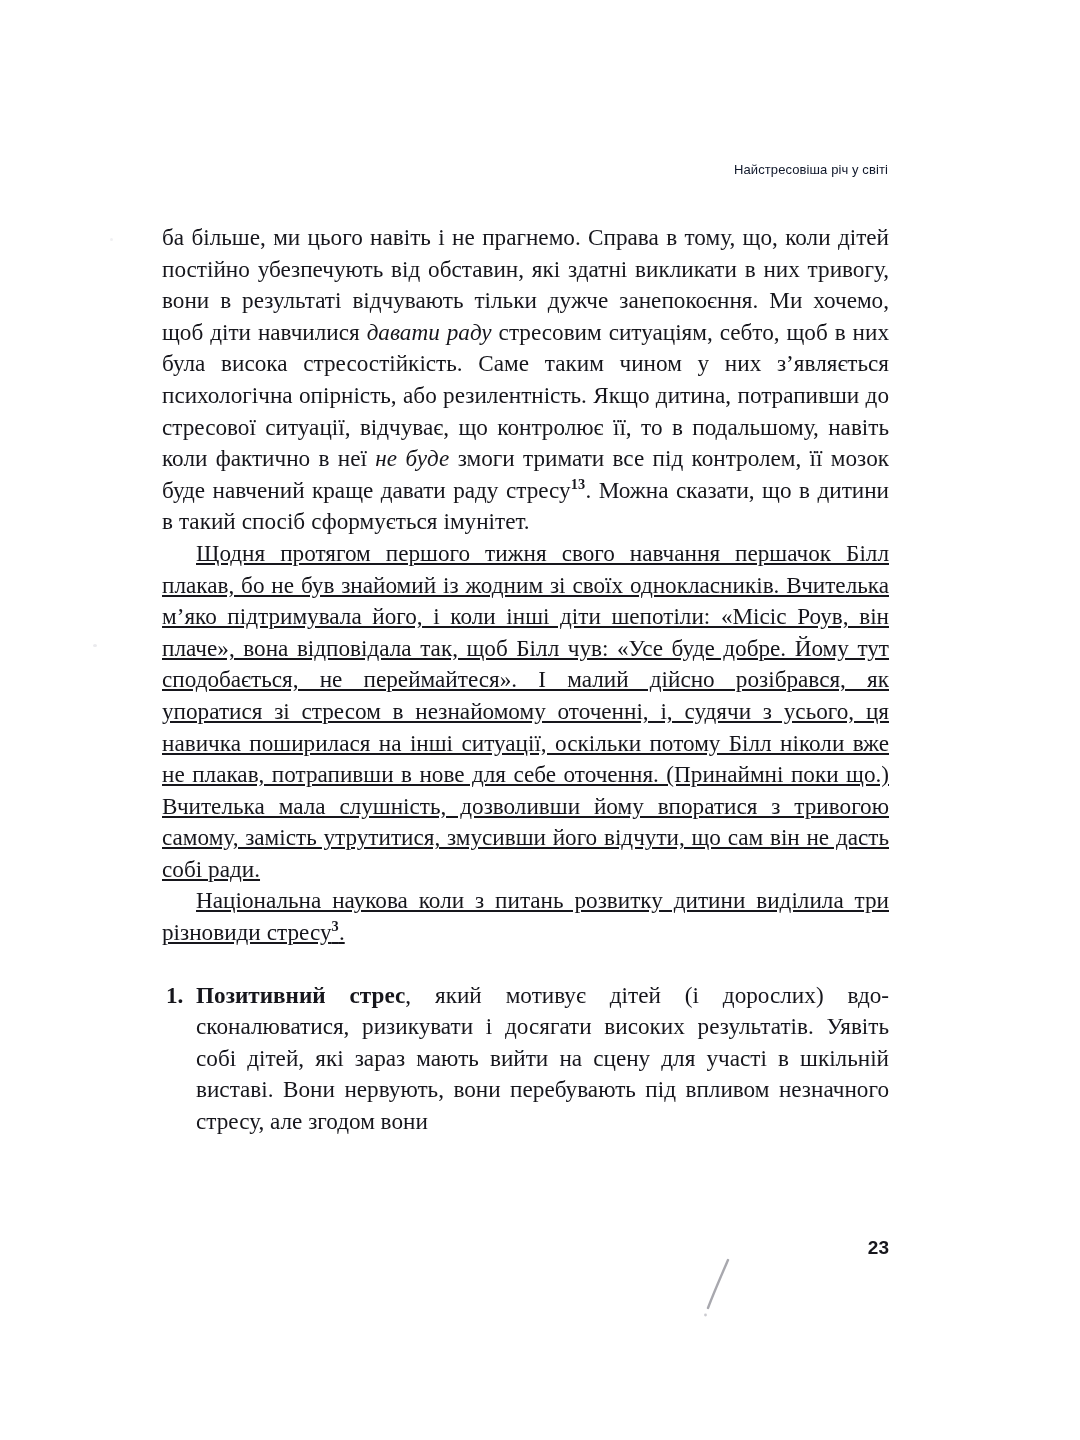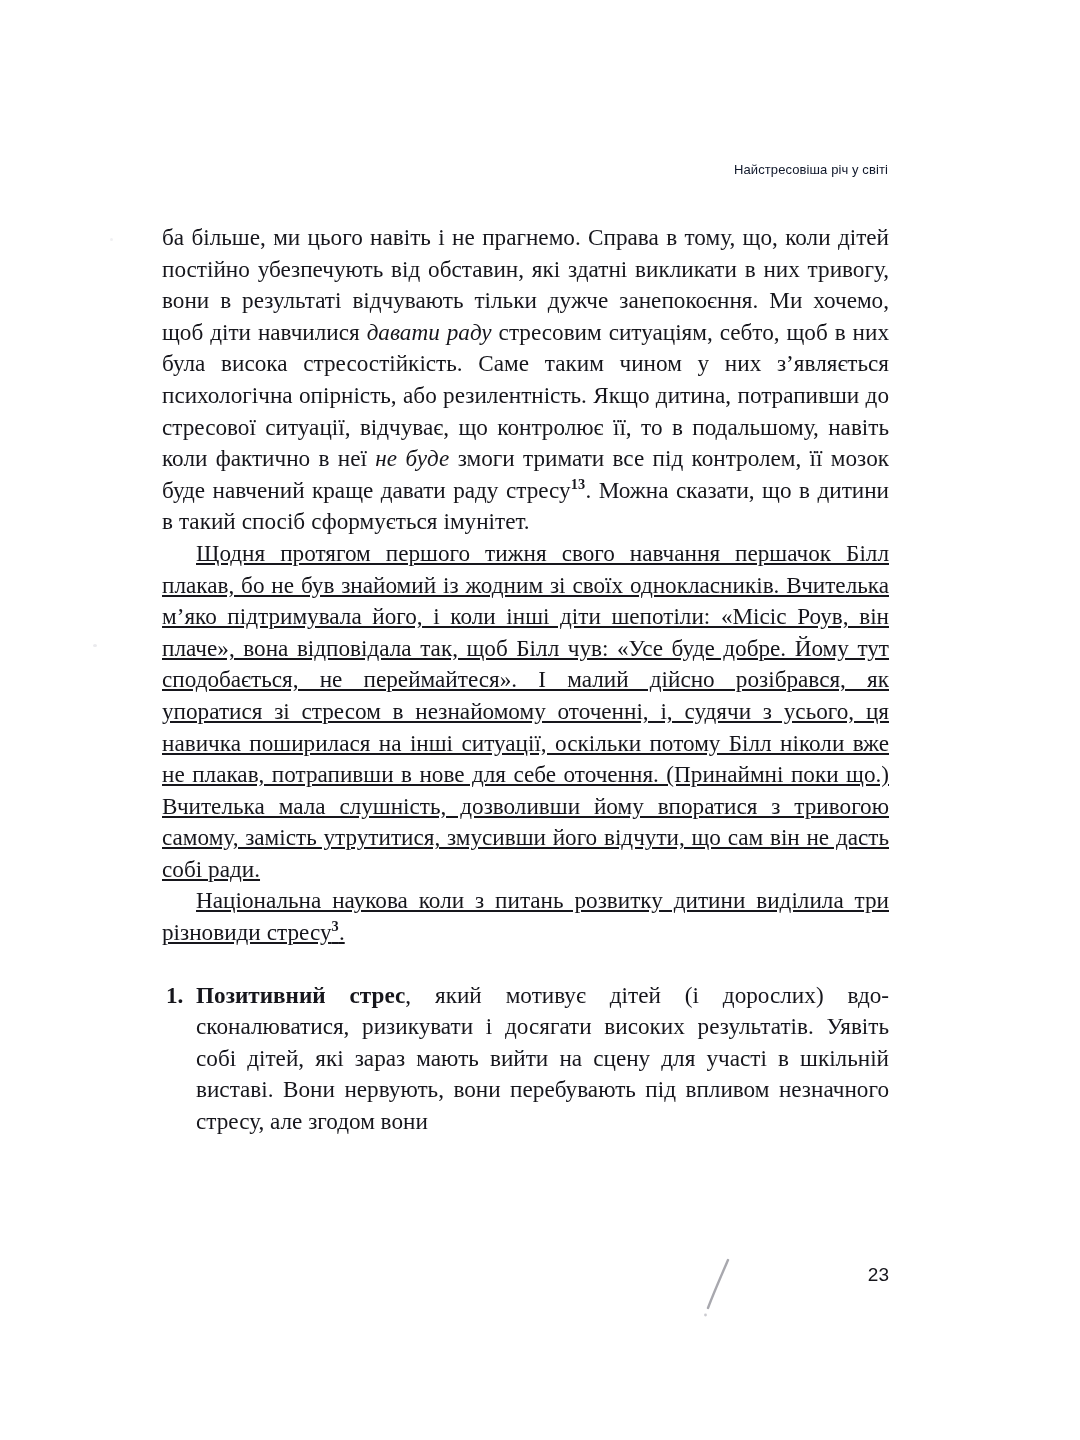--- a/index.html
+++ b/index.html
@@ -97,24 +97,23 @@
   }
 
   
   .folio {
     position: absolute;
     top: 1237px;
     left: 162px;
     width: 727px;
     text-align: right;
     font-family: "Liberation Sans", "DejaVu Sans", sans-serif;
-    font-weight: normal;
+    font-weight: bold;
     font-size: 19px;
     color: #16161c;
-    margin-top: 27px;
   }
 
   
   .scan-mark {
     position: absolute;
     left: 700px;
     top: 1258px;
     width: 40px;
     height: 62px;
     pointer-events: none;

